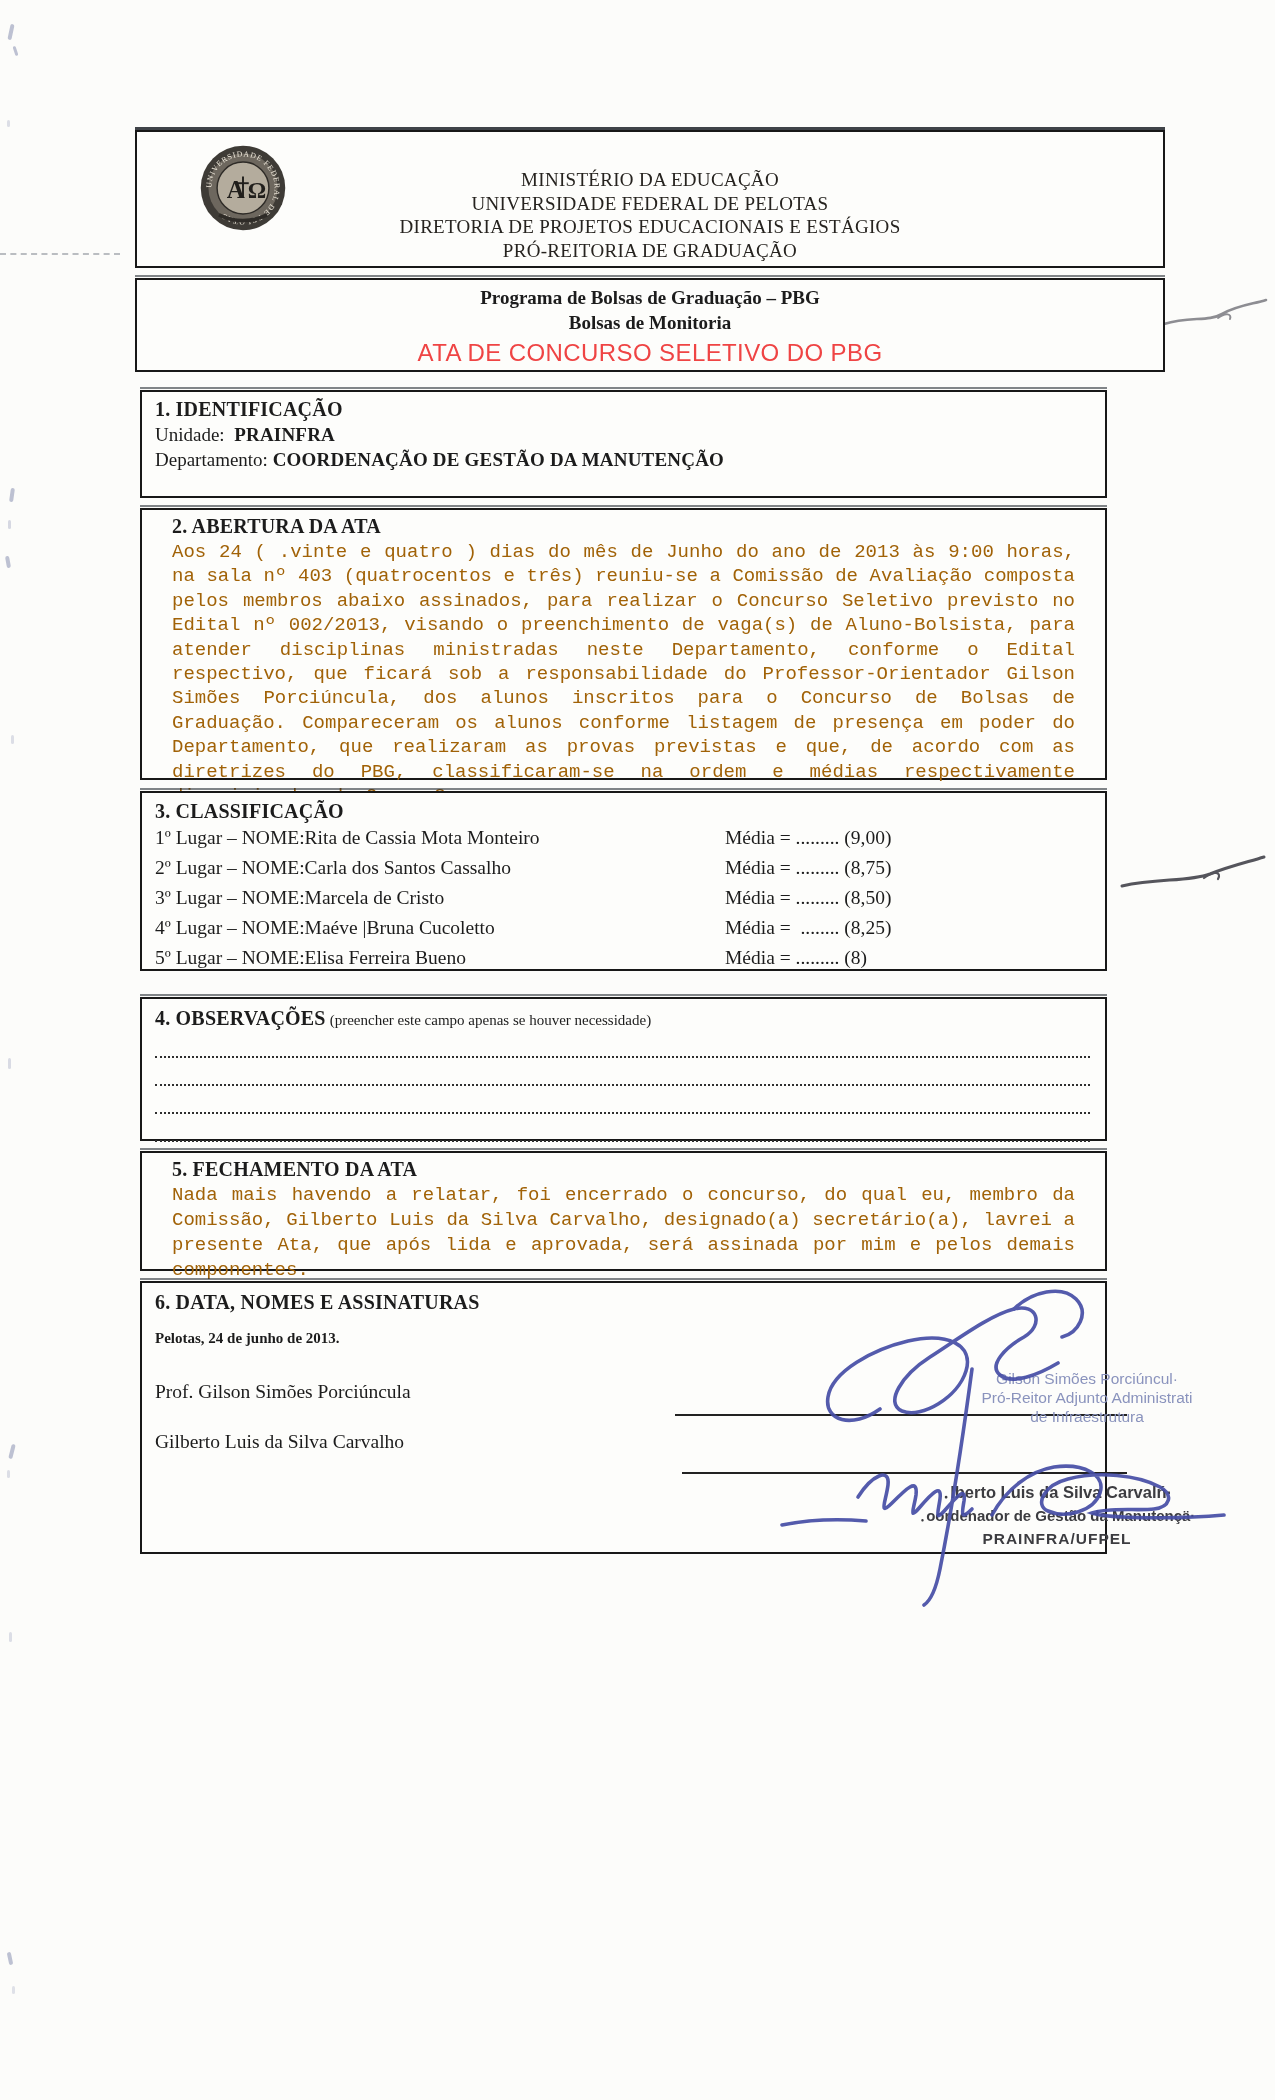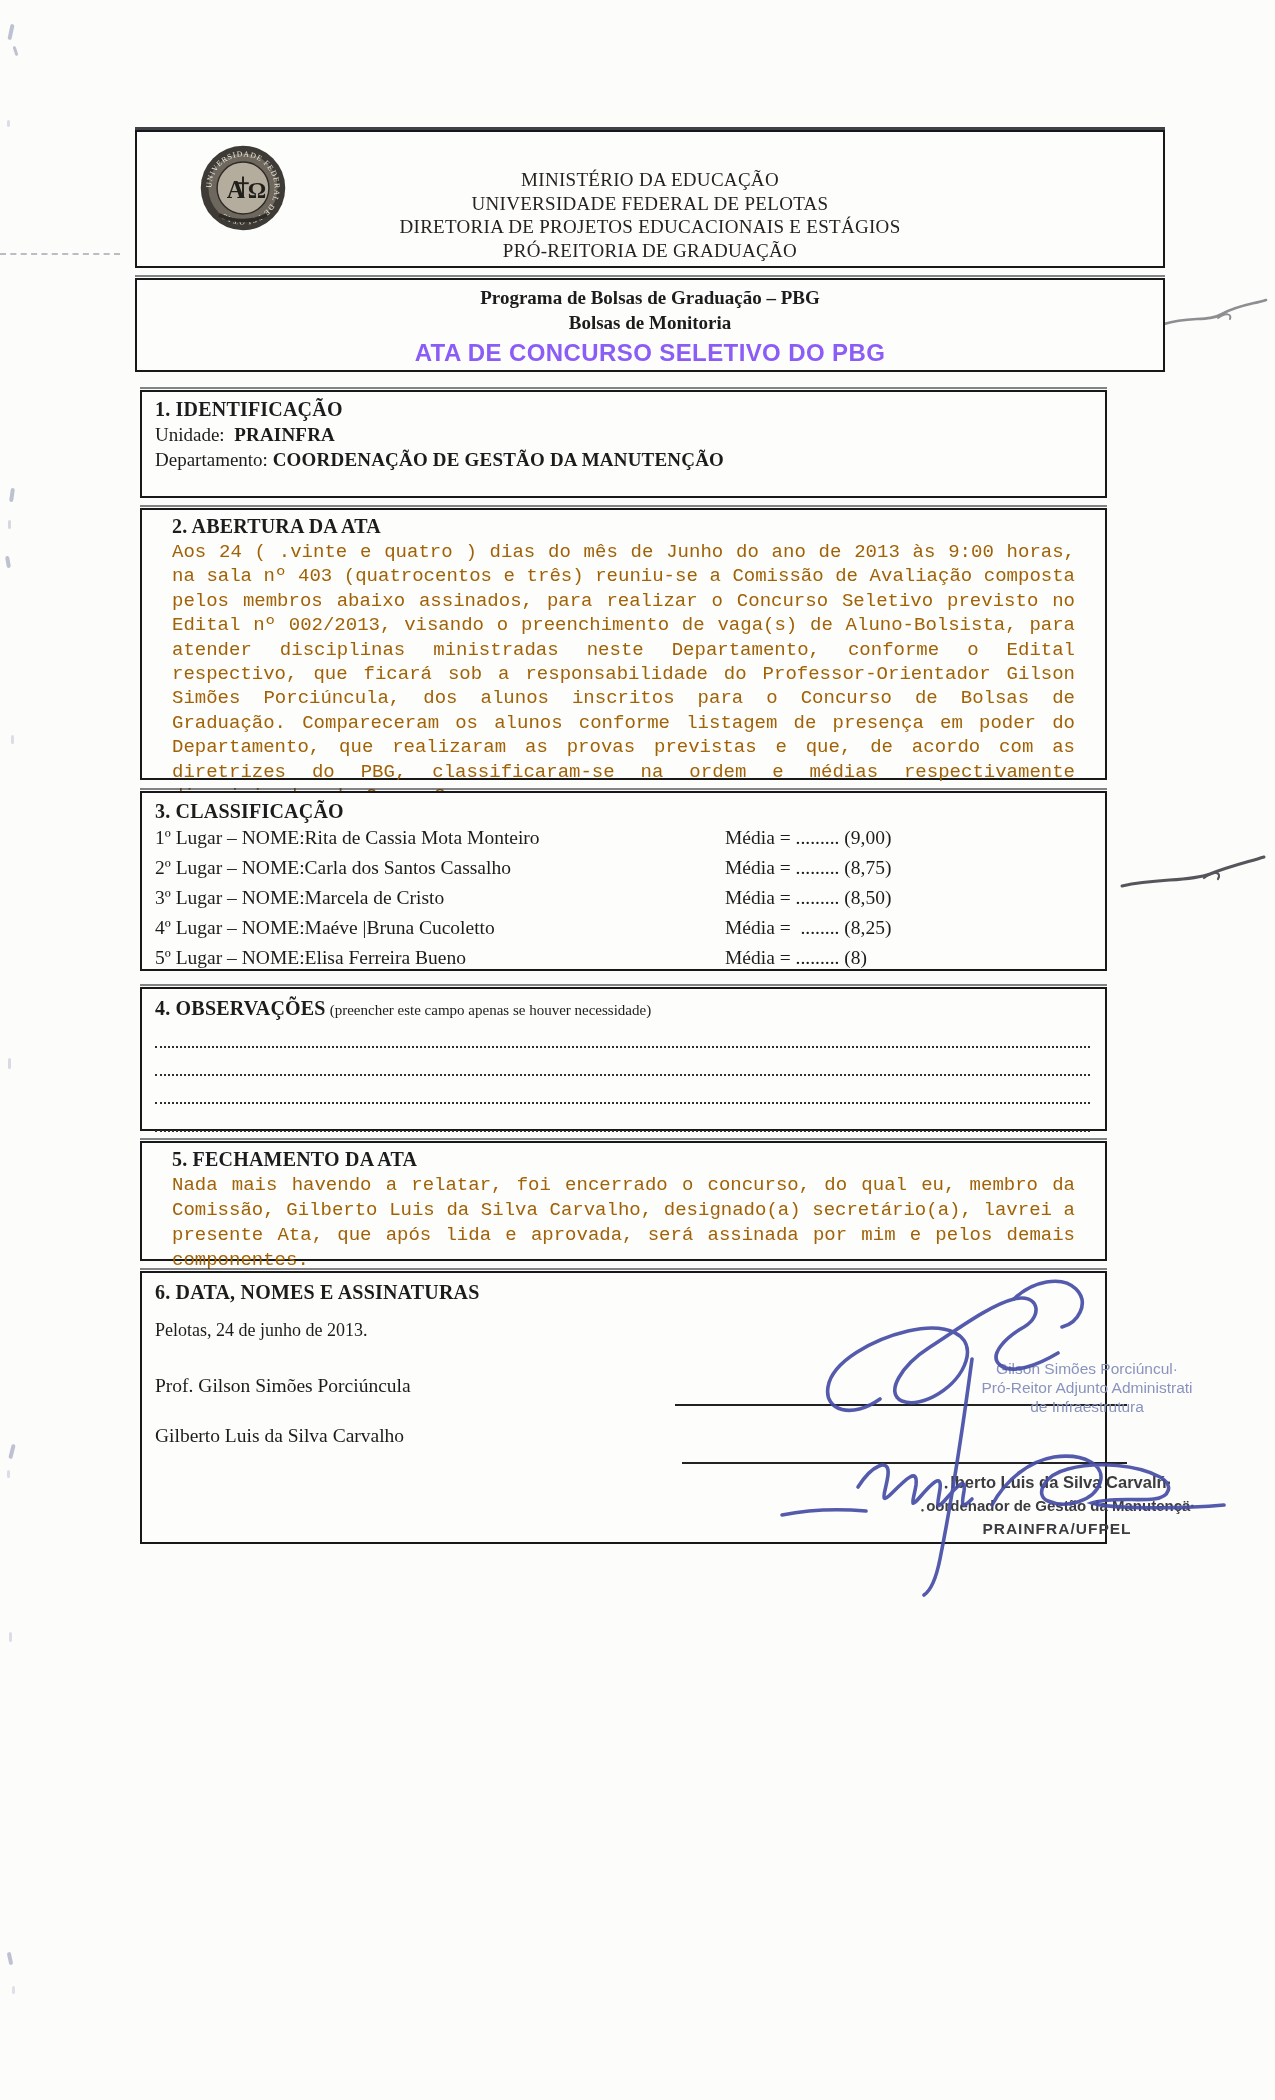--- a/index.html
+++ b/index.html
@@ -27,21 +27,21 @@
   
   .hdr { height:138px; text-align:center; padding-top:36px; }
   .hdr::before{ border-top:3px solid rgba(15,20,28,.8); }
   .hdr-line { font-size:19px; line-height:23.5px; letter-spacing:.3px; color:#26231f; }
   .seal { position:absolute; left:58px; top:6px; width:96px; height:100px; }
 
   
   .prog { height:94px; text-align:center; padding-top:7px; }
   .prog-l1 { font-size:19px; font-weight:bold; }
   .prog-l2 { font-size:19px; font-weight:bold; margin-top:3px; }
-  .prog-title { font-family:"Liberation Sans", sans-serif; font-size:24px; font-weight:bold; letter-spacing:.4px; margin-top:5px; color:#8b5cf6; }
+  .prog-title { font-family:"Liberation Sans", sans-serif; font-size:24px; font-weight:normal; letter-spacing:.4px; margin-top:5px; color:#ef4444; }
 
   .sec-h { font-size:20px; font-weight:bold; letter-spacing:.2px; }
   .sec-note { font-size:15px; font-weight:normal; letter-spacing:0; }
 
   
   .ident { height:108px; padding:6px 13px; }
   .ident-line { font-size:19px; margin-top:3px; }
   .ident-line b { letter-spacing:.2px; }
 
   
@@ -60,21 +60,21 @@
   .classif { height:180px; padding:7px 13px; }
   .cl-row { display:grid; grid-template-columns:570px 1fr; font-size:19.5px; line-height:30px; }
   .cl-media { white-space:pre; }
 
   
   .obs { height:144px; padding:8px 13px; }
   .dotline { height:28px; border-bottom:2.5px dotted #2e2e2e; margin-right:2px; }
 
   
   .sig-box { height:273px; padding:8px 13px; }
-  .date-line { font-size:18px; margin-top:16px; }
+  .date-line { font-size:15px; margin-top:16px;font-weight:bold; }
   .name-line { font-size:19.5px; }
   .n1 { margin-top:34px; }
   .n2 { margin-top:28px; }
   .sig-rule { position:absolute; background:#222; height:2px; }
   .rule1 { left:533px; top:131px; width:452px; }
   .rule2 { left:540px; top:189px; width:445px; }
   .stamp1 { position:absolute; left:715px; top:86px; width:460px; text-align:center;
     font-family:"Liberation Sans", sans-serif; font-size:15.5px; line-height:19px;
     color:#8a93bd; }
   .stamp2 { position:absolute; left:680px; top:198px; width:470px; text-align:center;
@@ -176,21 +176,21 @@
     <div class="cl-row">
       <span>4º Lugar – NOME:Maéve |Bruna Cucoletto</span>
       <span class="cl-media">Média =  ........ (8,25)</span>
     </div>
     <div class="cl-row">
       <span>5º Lugar – NOME:Elisa Ferreira Bueno</span>
       <span class="cl-media">Média = ......... (8)</span>
     </div>
   </div>
 
-  <div class="box narrow obs" style="margin-top:16px">
+  <div class="box narrow obs" style="margin-top:26px">
     <div>
       <span class="sec-h">4. OBSERVAÇÕES</span>
       <span class="sec-note">(preencher este campo apenas se houver necessidade)</span>
     </div>
     <div class="dotline"></div>
     <div class="dotline"></div>
     <div class="dotline"></div>
     <div class="dotline"></div>
   </div>
 

